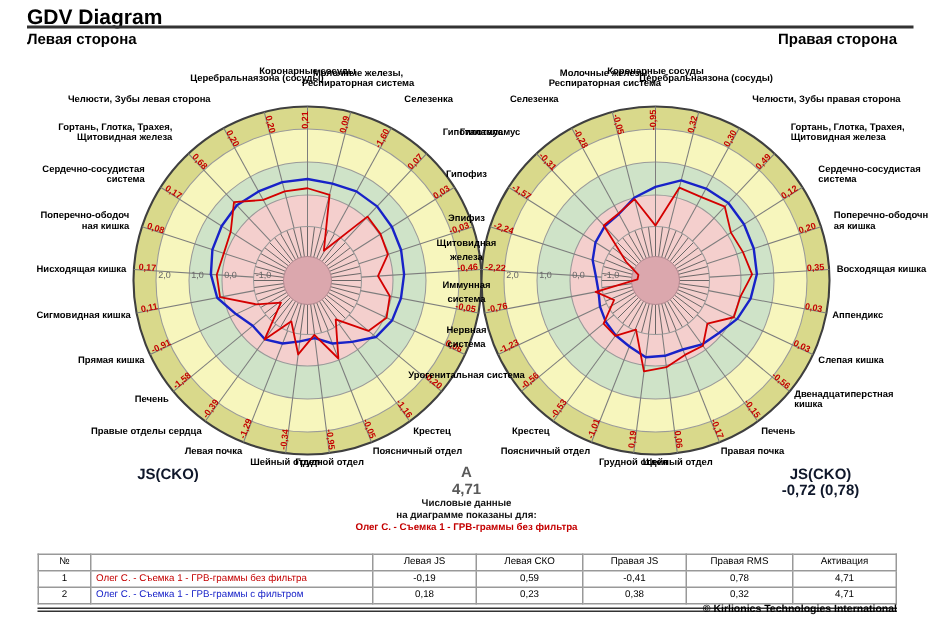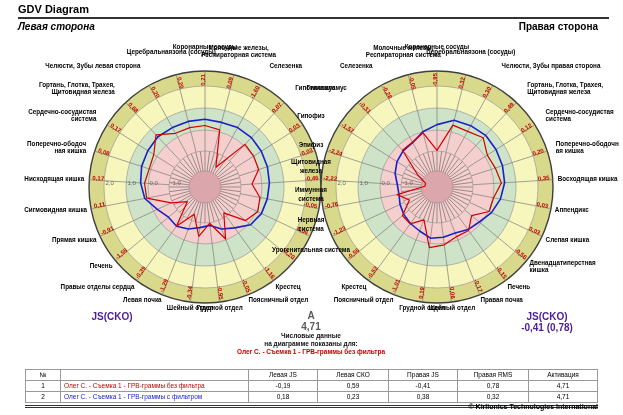--- a/index.html
+++ b/index.html
@@ -1,23 +1,23 @@
 <!DOCTYPE html>
 <html><head>
 <meta charset="utf-8">
 <style>
   html,body{margin:0;padding:0;background:#fff;}
   body{width:623px;height:415px;position:relative;font-family:"Liberation Sans",sans-serif;overflow:hidden;}
-  .hdr{position:absolute;left:18px;top:3px;font-size:11px;font-weight:bold;color:#000;}
+  .hdr{position:absolute;left:18px;top:3px;font-size:14px;font-weight:bold;color:#000;}
   .hdr-rule{position:absolute;left:18px;right:14px;top:17px;border-top:2px solid #333;}
   .side-title{position:absolute;top:21px;font-size:10px;font-weight:bold;color:#000;}
-  .side-title.left{left:18px;font-style:italic;}
+  .side-title.left{left:18px;}
   .side-title.right{right:25px;}
   #radar-svg{position:absolute;left:0;top:0;}
-  .summary{position:absolute;top:311px;width:120px;text-align:center;font-weight:bold;color:#4c1d95;}
+  .summary{position:absolute;top:311px;width:120px;text-align:center;font-weight:bold;color:#0f172a;}
   .summary .lab{font-size:10px;}
   .summary .val{font-size:10px;}
   .summary.left{left:52px;}
   .summary.right{right:16px;}
   .center-info{position:absolute;left:191px;top:310px;width:240px;text-align:center;}
   .center-info .act-l{font-size:10px;font-weight:bold;color:#5a5a5a;line-height:11px;}
   .center-info .act-v{font-size:10px;font-weight:bold;color:#5a5a5a;line-height:11px;}
   .center-info .n1,.center-info .n2{font-size:6.5px;font-weight:bold;color:#111;line-height:8px;}
   .center-info .n3{font-size:6.5px;font-weight:bold;color:#c40000;line-height:8px;}
   .tbl-wrap{position:absolute;left:25px;right:25px;top:369px;border-bottom:3px double #333;padding-bottom:2px;}
@@ -309,21 +309,21 @@
 <div class="hdr">GDV Diagram</div>
 <div class="hdr-rule"></div>
 <div class="side-title left">Левая сторона</div>
 <div class="side-title right">Правая сторона</div>
 
 <div class="summary left">
   <div class="lab">JS(CKO)</div>
 </div>
 <div class="summary right">
   <div class="lab">JS(CKO)</div>
-  <div class="val">-0,41 (0,78)</div>
+  <div class="val">-0,72 (0,78)</div>
 </div>
 
 <div class="center-info">
   <div class="act-l">А</div>
   <div class="act-v">4,71</div>
   <div class="n1">Числовые данные</div>
   <div class="n2">на диаграмме показаны для:</div>
   <div class="n3">Олег С. - Съемка 1 - ГРВ-граммы без фильтра</div>
 </div>
 

